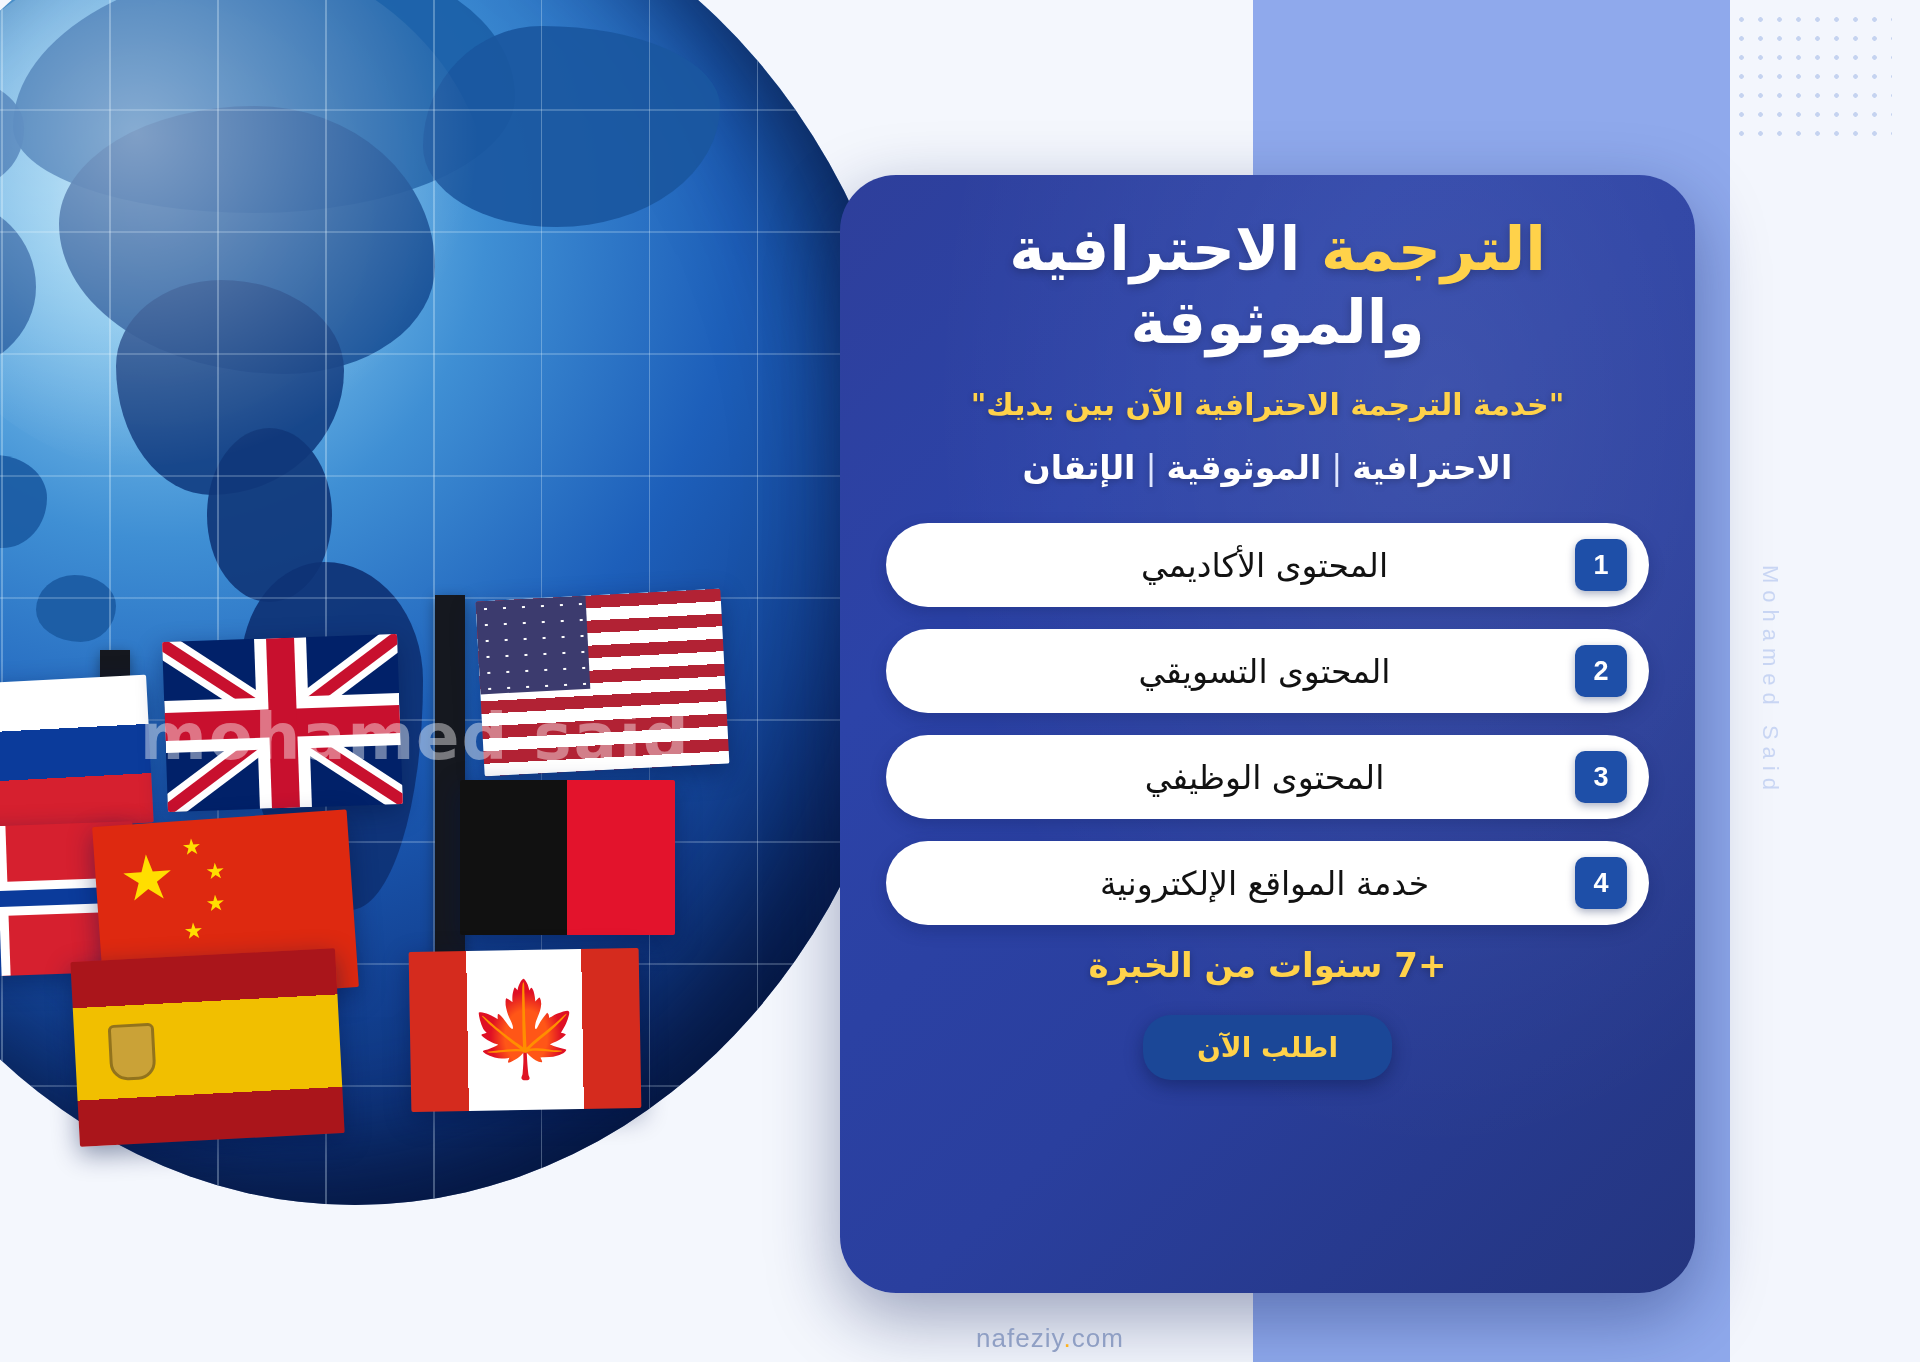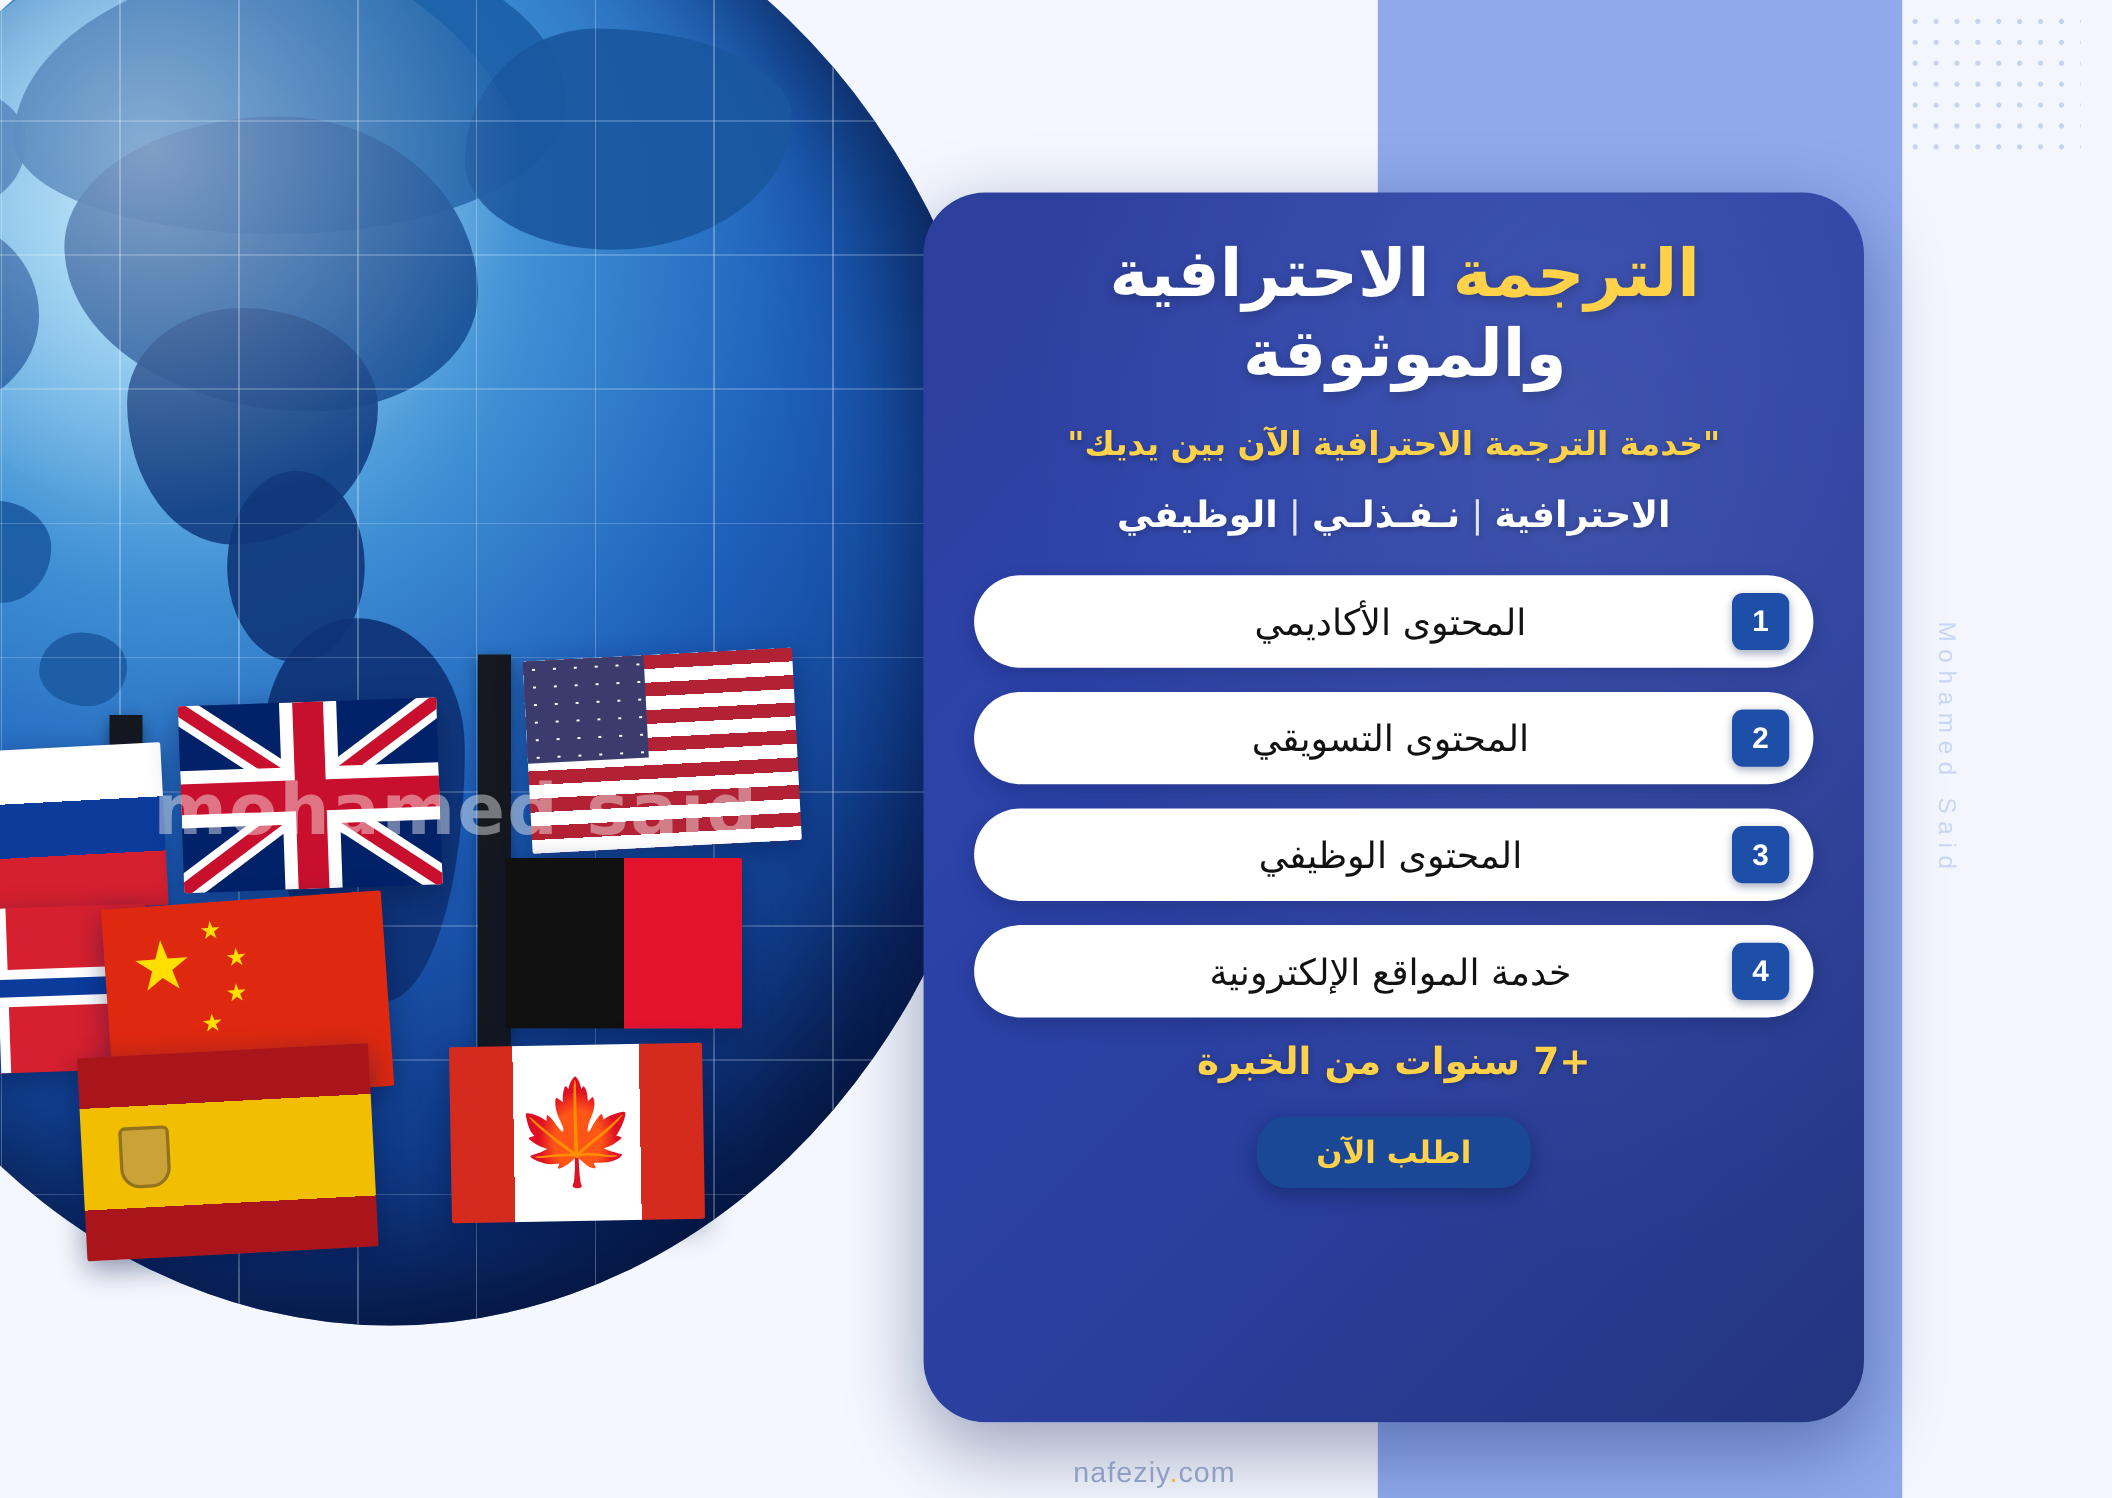--- a/index.html
+++ b/index.html
@@ -394,21 +394,21 @@
     <div class="card-inner">
 
       <h1 class="headline">
         <span class="hl-accent">الترجمة</span><span> الاحترافية</span>
         <span class="line2">والموثوقة</span>
       </h1>
 
       <div class="tagline">"خدمة الترجمة الاحترافية الآن بين يديك"</div>
 
       <div class="subline">
-        <span>الاحترافية</span><span class="sep">|</span><span>نـفـذلـي</span><span class="sep">|</span><span>الوظيفي</span>
+        <span>الاحترافية</span><span class="sep">|</span><span>الموثوقية</span><span class="sep">|</span><span>الإتقان</span>
       </div>
 
       <div class="pill-list">
 
         <div class="pill">
           <span class="pill-badge">1</span>
           <span class="pill-label">المحتوى الأكاديمي</span>
         </div>
 
         <div class="pill">

